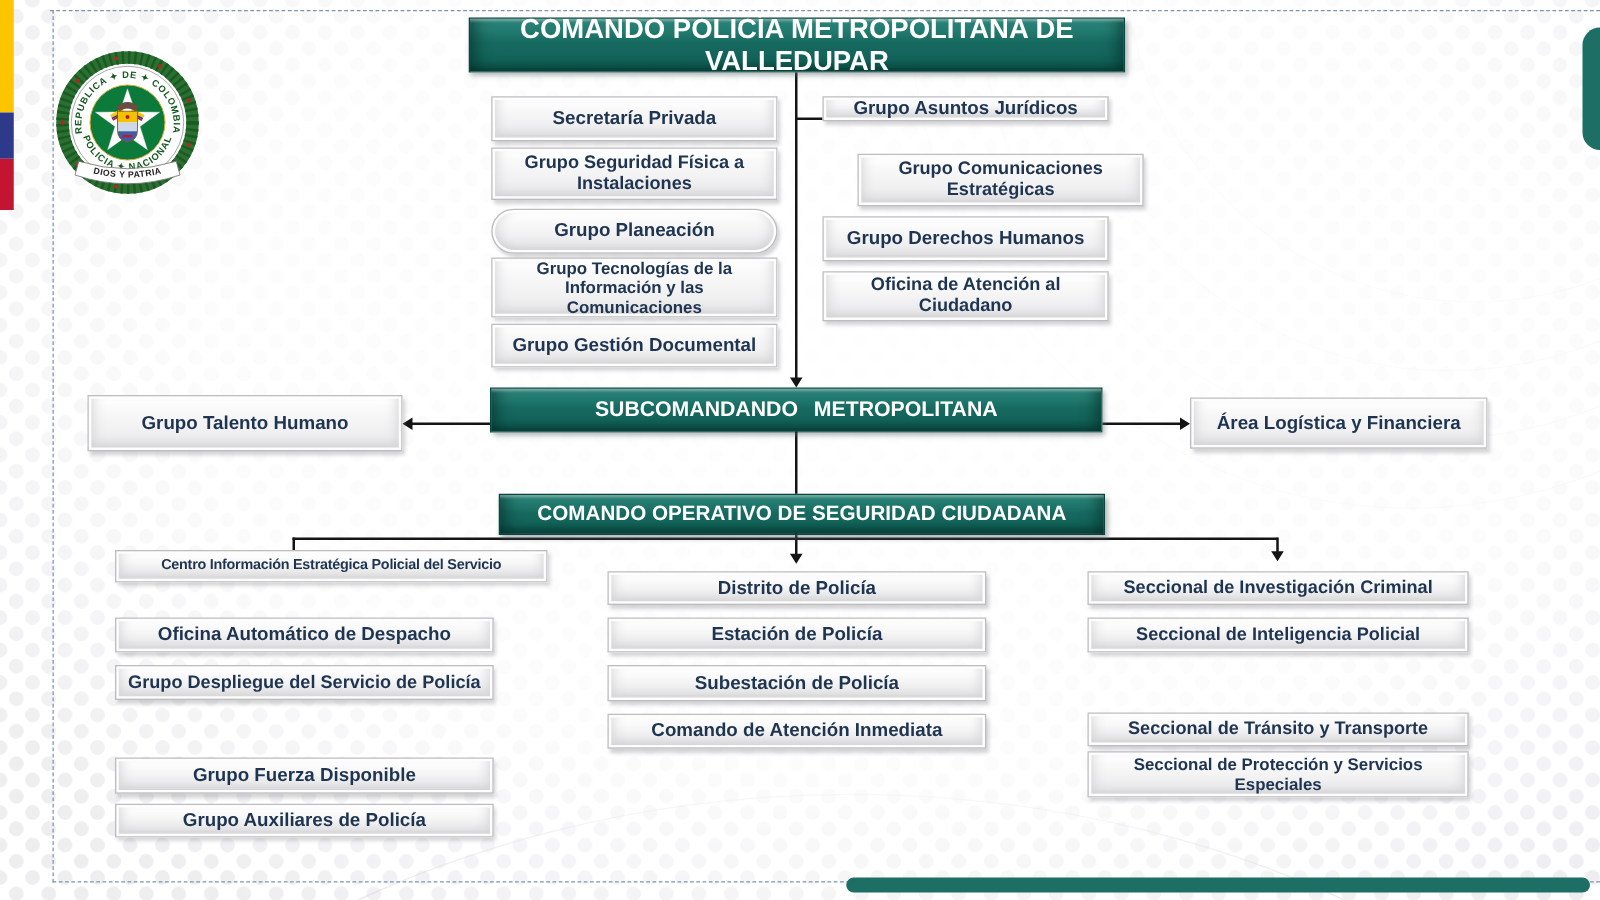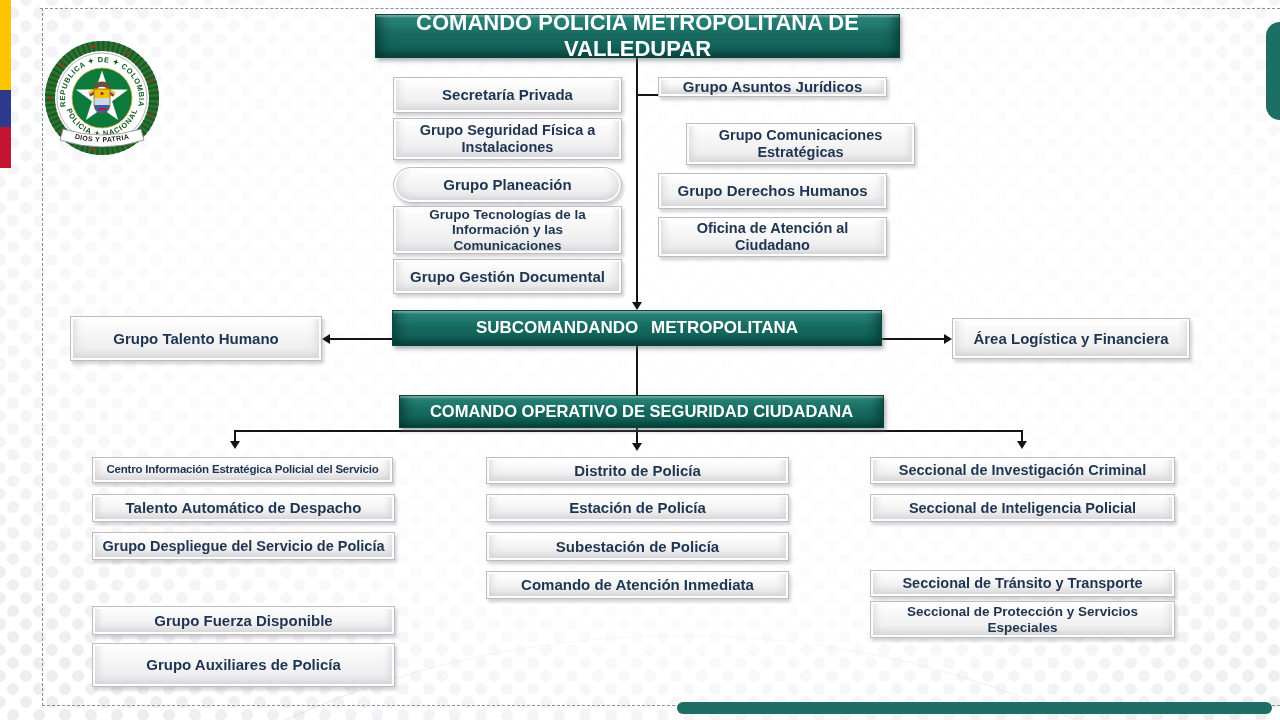--- a/index.html
+++ b/index.html
@@ -167,25 +167,25 @@
   <div class="node" style="left:393px;top:259px;width:229px;height:35px;font-size:15px;">Grupo Gestión Documental</div>
 
   <div class="node" style="left:658px;top:77px;width:229px;height:20px;font-size:15px;">Grupo Asuntos Jurídicos</div>
   <div class="node" style="left:658px;top:123px;width:229px;height:42px;margin-left:28px;">Grupo Comunicaciones Estratégicas</div>
   <div class="node" style="left:658px;top:173px;width:229px;height:36px;font-size:15px;">Grupo Derechos Humanos</div>
   <div class="node" style="left:658px;top:217px;width:229px;height:40px;">Oficina de Atención al Ciudadano</div>
 
   <div class="node" style="left:70px;top:316px;width:252px;height:45px;font-size:15px;">Grupo Talento Humano</div>
   <div class="node" style="left:952px;top:318px;width:238px;height:41px;font-size:15px;">Área Logística y Financiera</div>
 
-  <div class="node xs" style="left:92px;top:457px;width:301px;height:26px;">Centro Información Estratégica Policial del Servicio</div>
-  <div class="node" style="left:92px;top:494px;width:303px;height:28px;font-size:15px;">Talento Automático de Despacho</div>
+  <div class="node xs" style="left:92px;top:440px;width:346px;height:26px;">Centro Información Estratégica Policial del Servicio</div>
+  <div class="node" style="left:92px;top:494px;width:303px;height:28px;font-size:15px;">Oficina Automático de Despacho</div>
   <div class="node" style="left:92px;top:532px;width:303px;height:28px;">Grupo Despliegue del Servicio de Policía</div>
   <div class="node" style="left:92px;top:606px;width:303px;height:29px;font-size:15px;">Grupo Fuerza Disponible</div>
-  <div class="node" style="left:92px;top:643px;width:303px;height:44px;font-size:15px;">Grupo Auxiliares de Policía</div>
+  <div class="node" style="left:92px;top:643px;width:303px;height:27px;font-size:15px;">Grupo Auxiliares de Policía</div>
 
   <div class="node" style="left:486px;top:457px;width:303px;height:27px;font-size:15px;">Distrito de Policía</div>
   <div class="node" style="left:486px;top:494px;width:303px;height:28px;font-size:15px;">Estación de Policía</div>
   <div class="node" style="left:486px;top:532px;width:303px;height:29px;font-size:15px;">Subestación de Policía</div>
   <div class="node" style="left:486px;top:571px;width:303px;height:28px;font-size:15px;">Comando de Atención Inmediata</div>
 
   <div class="node" style="left:870px;top:457px;width:305px;height:27px;">Seccional de Investigación Criminal</div>
   <div class="node" style="left:870px;top:494px;width:305px;height:28px;">Seccional de Inteligencia Policial</div>
   <div class="node" style="left:870px;top:570px;width:305px;height:27px;">Seccional de Tránsito y Transporte</div>
   <div class="node sm" style="left:870px;top:601px;width:305px;height:37px;">Seccional de Protección y Servicios Especiales</div>

